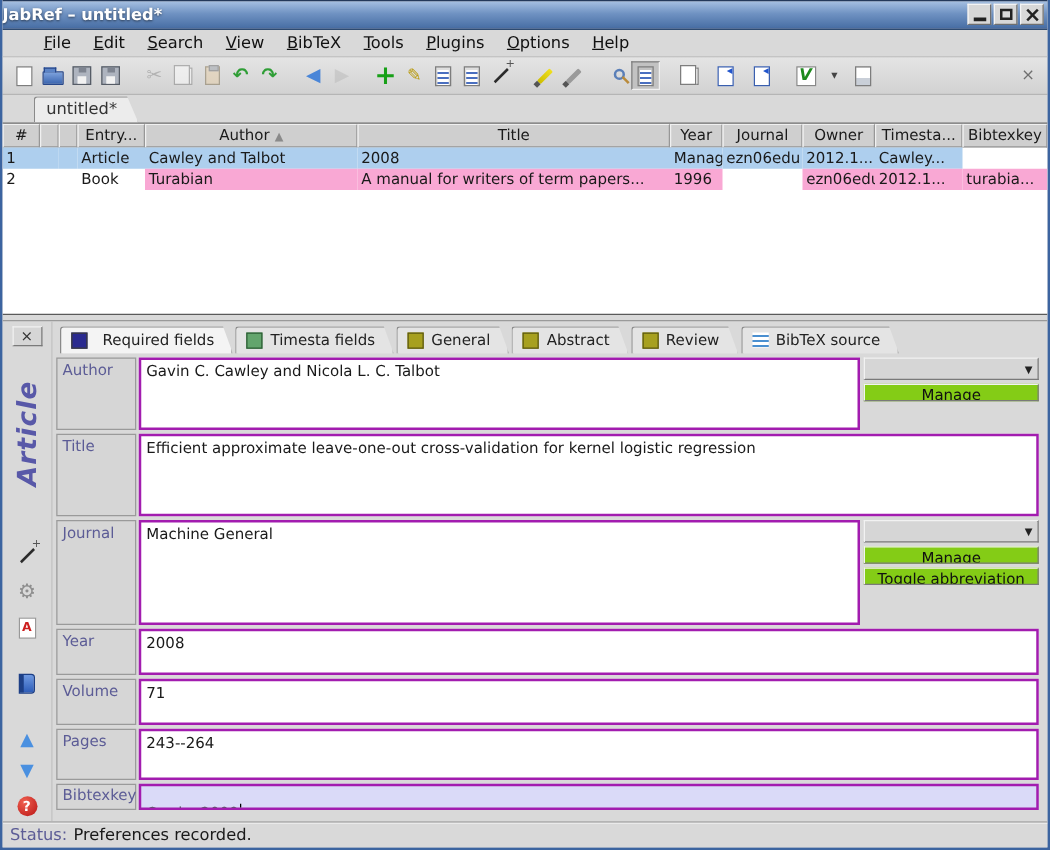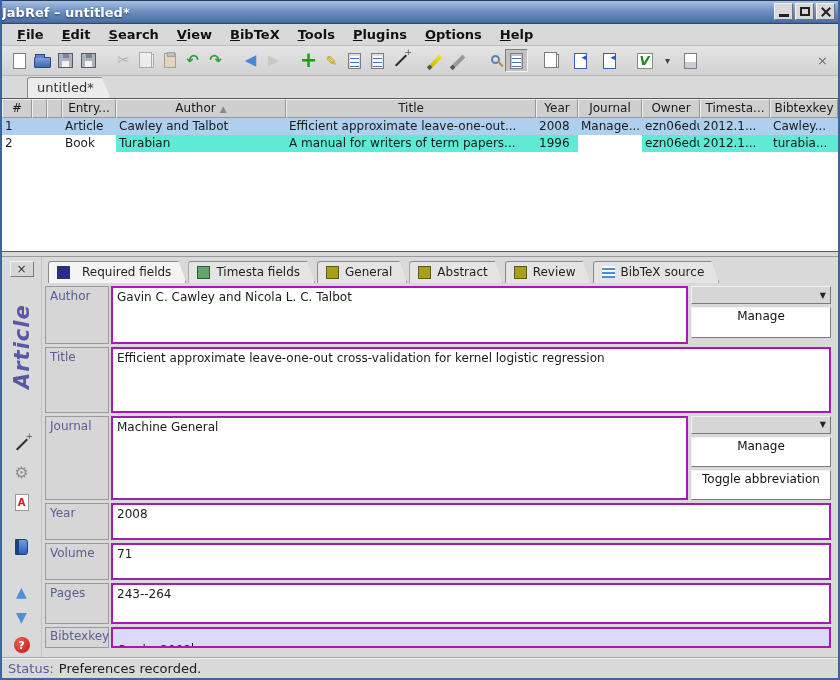--- a/index.html
+++ b/index.html
@@ -13,21 +13,21 @@
   .titlebar .title { color:#fff; font-weight:bold; font-size:13px; text-shadow:0 1px 2px rgba(0,0,0,.55); }
   .winbtns { position:absolute; right:3px; top:2px; display:flex; gap:2px; }
   .winbtn { width:19px; height:17px; background:#d8d8d8; border:1px solid; border-color:#f4f4f4 #6f6f6f #6f6f6f #f4f4f4; display:flex; align-items:center; justify-content:center; }
   .glyph-min { width:10px; height:3px; background:#222; margin-top:8px; }
   .glyph-max { width:10px; height:9px; border:2px solid #222; }
   .glyph-close { width:10px; height:9px; position:relative; }
   .glyph-close::before,.glyph-close::after { content:""; position:absolute; left:4px; top:-1px; width:2px; height:12px; background:#222; }
   .glyph-close::before { transform:rotate(45deg); } .glyph-close::after { transform:rotate(-45deg); }
 
   
-  .menubar { height:22px; flex:0 0 22px; background:#d9d9d9; display:flex; align-items:center; padding-left:6px; border-bottom:1px solid #bdbdbd;font-weight:bold; }
+  .menubar { height:22px; flex:0 0 22px; background:#d9d9d9; display:flex; align-items:center; padding-left:24px; border-bottom:1px solid #bdbdbd; }
   .menu-item { display:inline-block; padding:0 9px; line-height:21px; font-size:13px; color:#111; }
   .menu-item::first-letter { text-decoration:underline; }
 
   
   .toolbar { height:30px; flex:0 0 30px; background:linear-gradient(#e4e4e4,#d2d2d2); display:flex; align-items:center; padding:0 6px; border-bottom:1px solid #b5b5b5; }
   .tbi { width:23px; height:23px; display:flex; align-items:center; justify-content:center; position:relative; flex:0 0 auto; }
   .tbi.pressed { background:#c2c2c2; border:1px solid; border-color:#7e7e7e #f0f0f0 #f0f0f0 #7e7e7e; }
   .sep { width:12px; flex:0 0 12px; } .sep-s { width:6px; flex:0 0 6px; }
   .dim { opacity:.5; }
   .tchar { font-size:15px; line-height:1; }
@@ -64,21 +64,21 @@
   .filetab { background:#ececec; border:1px solid #8a8a8a; border-bottom:none; padding:2px 16px 3px 9px; font-size:13px; color:#333;
              clip-path:polygon(0 0,calc(100% - 9px) 0,100% 100%,0 100%); border-radius:3px 0 0 0;margin-left:17px; }
 
   
   .tablewrap { height:154px; flex:0 0 154px; border:1px solid #5a5a5a; border-left:none; border-right:none; background:#fff; overflow:hidden; }
   .cols { display:grid; grid-template-columns:30px 15px 15px 54px 170px minmax(0,1fr) 42px 64px 58px 70px 68px; }
   .th { background:#cfcfcf; border:1px solid; border-color:#f0f0f0 #979797 #979797 #f0f0f0; height:19px; line-height:17px; text-align:center; font-size:12px; overflow:hidden; white-space:nowrap; }
   .tr { height:17px; }
   .td { line-height:17px; padding:0 3px; overflow:hidden; white-space:nowrap; font-size:12px; }
   .tr.sel .td { background:#aecfee; }
-  .td.lav { background:#5eead4; }
+  .td.lav { background:#f9a8d4; }
   .sort-arrow { color:#8a8a8a; font-size:9px; margin-left:4px; }
 
   
   .splitter { height:4px; flex:0 0 4px; background:#d9d9d9; }
 
   
   .editor { flex:1 1 auto; display:flex; background:#d9d9d9; border-top:1px solid #9a9a9a; overflow:hidden; }
   .strip { width:40px; flex:0 0 40px; display:flex; flex-direction:column; align-items:center; border-right:1px solid #c2c2c2; padding:4px 0 4px 0; }
   .xbtn { width:24px; height:17px; background:#d6d6d6; border:1px solid; border-color:#f2f2f2 #7a7a7a #7a7a7a #f2f2f2; color:#333; font-size:12px; line-height:14px; text-align:center; }
   .vlabel { writing-mode:vertical-rl; transform:rotate(180deg); font-style:italic; font-weight:bold; font-size:21px; color:#5858a8; margin-top:8px; height:145px; text-align:center; letter-spacing:1px; }
@@ -100,21 +100,21 @@
   .tabic { width:13px; height:13px; border:1px solid #3a3a3a; flex:0 0 13px; }
   .tabic.navy { background:#2a2a8f; } .tabic.green { background:#63a56d; border-color:#2c5c34; } .tabic.olive { background:#a7a01f; border-color:#5c5810; }
   .tabic.src { background:repeating-linear-gradient(#fff 0 2px,#4a8fd0 2px 4px); border:none; width:12px; height:12px; }
 
   .fields { flex:1 1 auto; padding:3px 7px 2px 3px; display:flex; flex-direction:column; overflow:hidden; }
   .frow { display:flex; margin-bottom:3px; }
   .flabel { width:64px; flex:0 0 64px; background:#d6d6d6; border:1px solid #9a9a9a; color:#5c5c96; font-size:12px; padding:2px 4px; margin-right:2px; }
   .fbox { flex:1 1 auto; background:#fff; border:2px solid #a21caf; padding:2px 4px; font-size:12px; overflow:hidden; }
   .fctrl { width:140px; flex:0 0 140px; margin-left:3px; display:flex; flex-direction:column; gap:3px; }
   .combo { height:18px; background:#d6d6d6; border:1px solid; border-color:#f2f2f2 #7a7a7a #7a7a7a #f2f2f2; display:flex; align-items:center; justify-content:flex-end; padding-right:4px; font-size:8px; color:#222; }
-  .btn { height:31px; background:#ffffff; border:1px solid; border-color:#f2f2f2 #7a7a7a #7a7a7a #f2f2f2; font-size:12px; color:#111; text-align:center; line-height:17px; white-space:nowrap; overflow:hidden; }
+  .btn { height:14px; background:#84cc16; border:1px solid; border-color:#f2f2f2 #7a7a7a #7a7a7a #f2f2f2; font-size:12px; color:#111; text-align:center; line-height:17px; white-space:nowrap; overflow:hidden; }
   .fbox.key { background:#dadaf8; padding-top:14px; }
   .caret { display:inline-block; width:1px; height:13px; background:#000; vertical-align:-2px; margin-left:1px; }
 
   
   .statusbar { height:21px; flex:0 0 21px; background:#d9d9d9; border-top:1px solid #a8a8a8; box-shadow:inset 0 1px 0 #f0f0f0; display:flex; align-items:center; padding-left:6px; font-size:13px; }
   .statusbar .slabel { color:#5c5c96; margin-right:5px; }
 </style>
 </head>
 <body>
 
@@ -255,21 +255,20 @@
       <span class="th">Owner</span>
       <span class="th">Timesta...</span>
       <span class="th">Bibtexkey</span>
     </div>
     <div class="cols tr sel">
       <span class="td">1</span>
       <span class="td"></span>
       <span class="td"></span>
       <span class="td">Article</span>
       <span class="td">Cawley and Talbot</span>
-      <span class="td">Efficient approximate leave-one-out...</span>
       <span class="td">2008</span>
       <span class="td">Manage...</span>
       <span class="td">ezn06edu</span>
       <span class="td">2012.1...</span>
       <span class="td">Cawley...</span>
     </div>
     <div class="cols tr">
       <span class="td">2</span>
       <span class="td"></span>
       <span class="td"></span>

